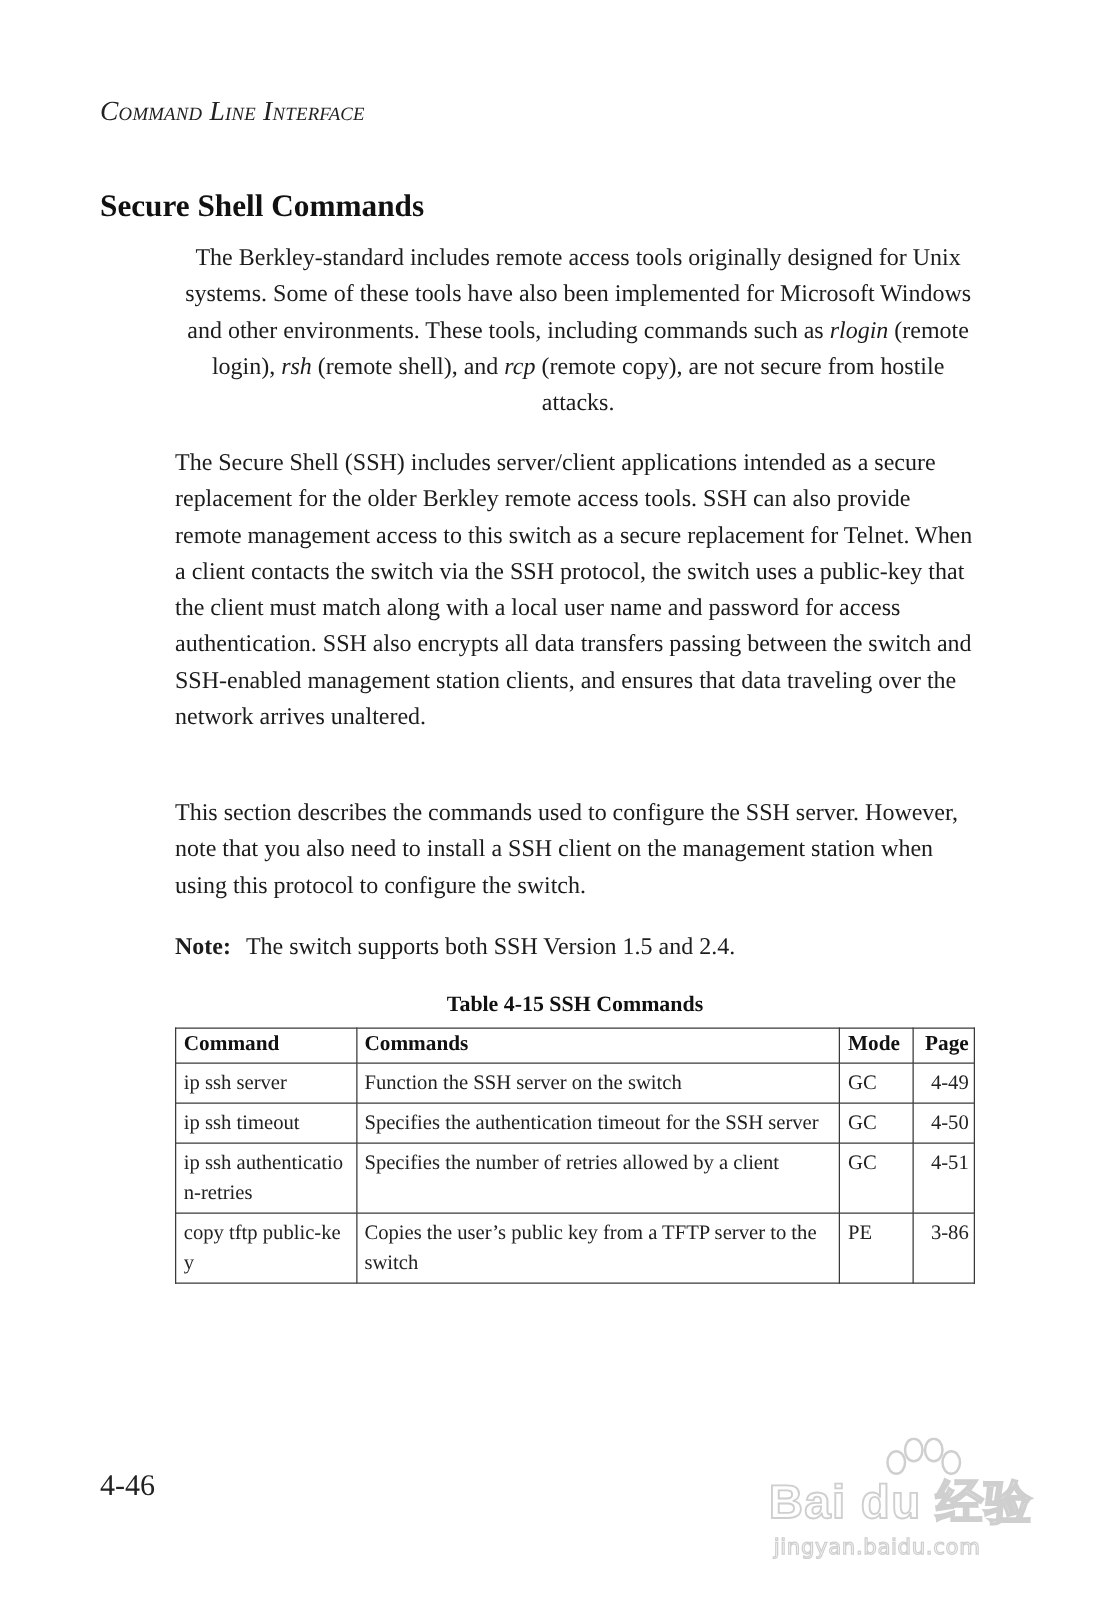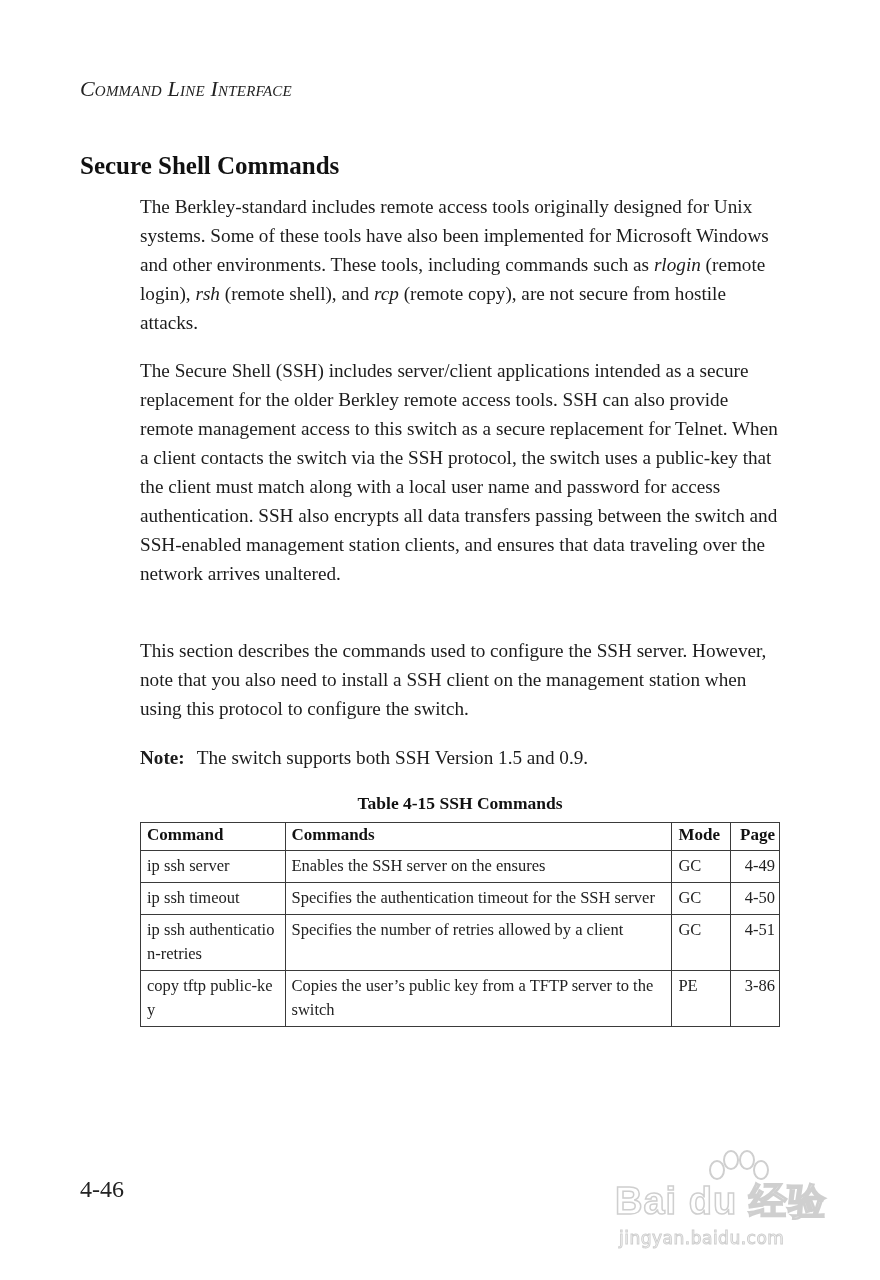--- a/index.html
+++ b/index.html
@@ -14,21 +14,21 @@
   }
   .section-title {
     position: absolute; left: 80px; top: 152px; margin: 0;
     font-size: 25px; font-weight: bold; color: #111;
   }
   .body-block { position: absolute; left: 140px; width: 645px; }
   .para {
     margin: 0; font-size: 19.2px; line-height: 29px; color: #1c1c1c;
   }
   .para em { font-style: italic; }
-  #p1 { top: 192px; }
+  #p1 { top: 192px; text-align: center; }
   #p2 { top: 356px; }
   #p3 { top: 636px; }
   #note { top: 743px; }
   .note-label { font-weight: bold; margin-right: 12px; }
 
   .table-caption {
     position: absolute; left: 140px; width: 640px; top: 793px;
     text-align: center; font-size: 17.5px; font-weight: bold; color: #111;
   }
   table.cmd-table {
@@ -74,21 +74,21 @@
 <div class="running-head">Command Line Interface</div>
 
 <h1 class="section-title">Secure Shell Commands</h1>
 
 <p class="body-block para" id="p1"><span>The Berkley-standard includes remote access tools originally designed for Unix systems. Some of these tools have also been implemented for Microsoft Windows and other environments. These tools, including commands such as </span><em>rlogin</em><span> (remote login), </span><em>rsh</em><span> (remote shell), and </span><em>rcp</em><span> (remote copy), are not secure from hostile attacks.</span></p>
 
 <p class="body-block para" id="p2">The Secure Shell (SSH) includes server/client applications intended as a secure replacement for the older Berkley remote access tools. SSH can also provide remote management access to this switch as a secure replacement for Telnet. When a client contacts the switch via the SSH protocol, the switch uses a public-key that the client must match along with a local user name and password for access authentication. SSH also encrypts all data transfers passing between the switch and SSH-enabled management station clients, and ensures that data traveling over the network arrives unaltered.</p>
 
 <p class="body-block para" id="p3">This section describes the commands used to configure the SSH server. However, note that you also need to install a SSH client on the management station when using this protocol to configure the switch.</p>
 
-<p class="body-block para" id="note"><span class="note-label">Note:</span><span>The switch supports both SSH Version 1.5 and 0.9.</span></p>
+<p class="body-block para" id="note"><span class="note-label">Note:</span><span>The switch supports both SSH Version 1.5 and 2.4.</span></p>
 
 <div class="table-caption">Table 4-15  SSH Commands</div>
 
 <table class="cmd-table">
   <colgroup>
     <col class="col-cmd">
       <col class="col-func">
       <col class="col-mode">
       <col class="col-page">
   </colgroup>
@@ -96,21 +96,21 @@
     <tr>
       <th>Command</th>
       <th>Commands</th>
       <th>Mode</th>
       <th class="page">Page</th>
     </tr>
   </thead>
   <tbody>
     <tr>
       <td class="cmd">ip ssh server</td>
-      <td>Enables the SSH server on the ensures</td>
+      <td>Function the SSH server on the switch</td>
       <td>GC</td>
       <td class="page">4-49</td>
     </tr>
     <tr>
       <td class="cmd">ip ssh timeout</td>
       <td>Specifies the authentication timeout for the SSH server</td>
       <td>GC</td>
       <td class="page">4-50</td>
     </tr>
     <tr>

